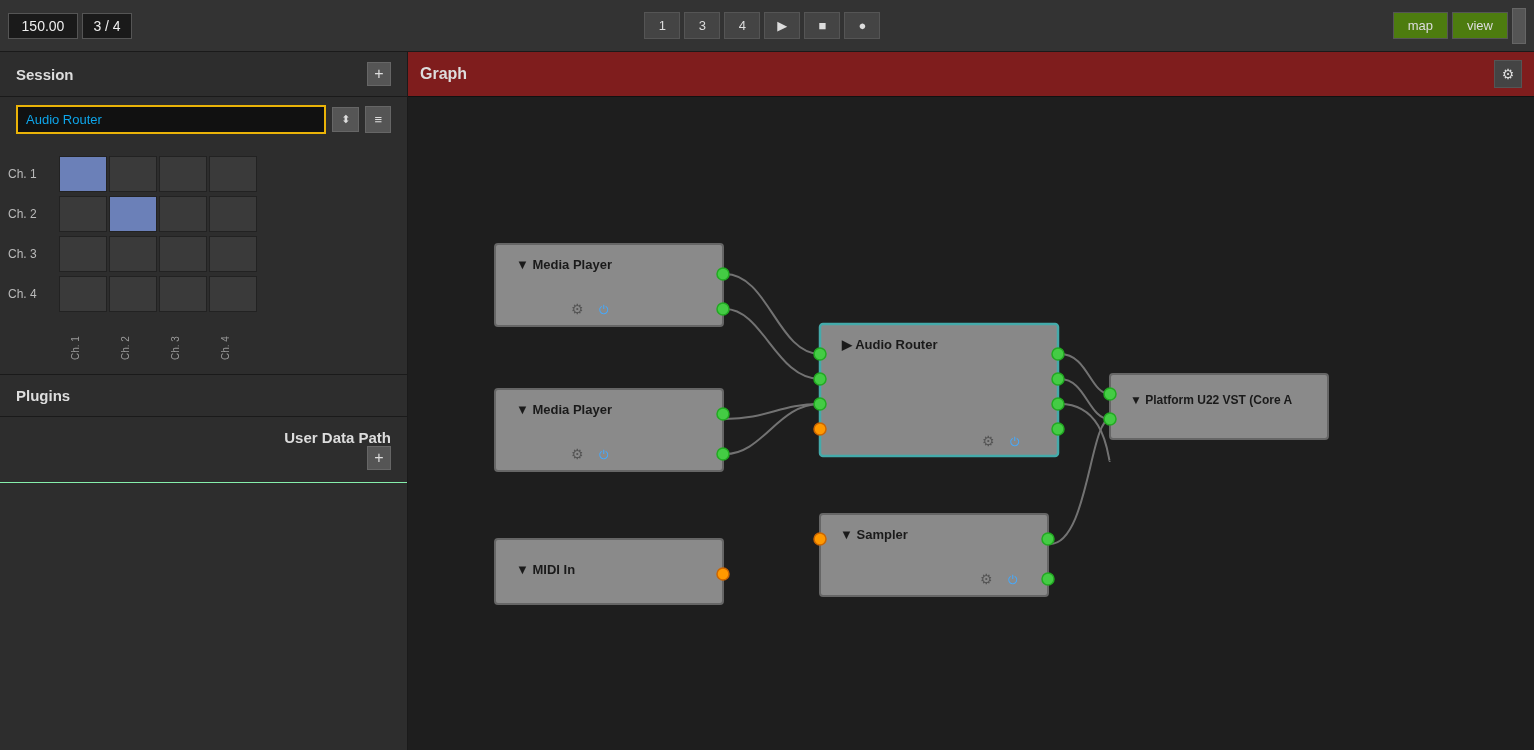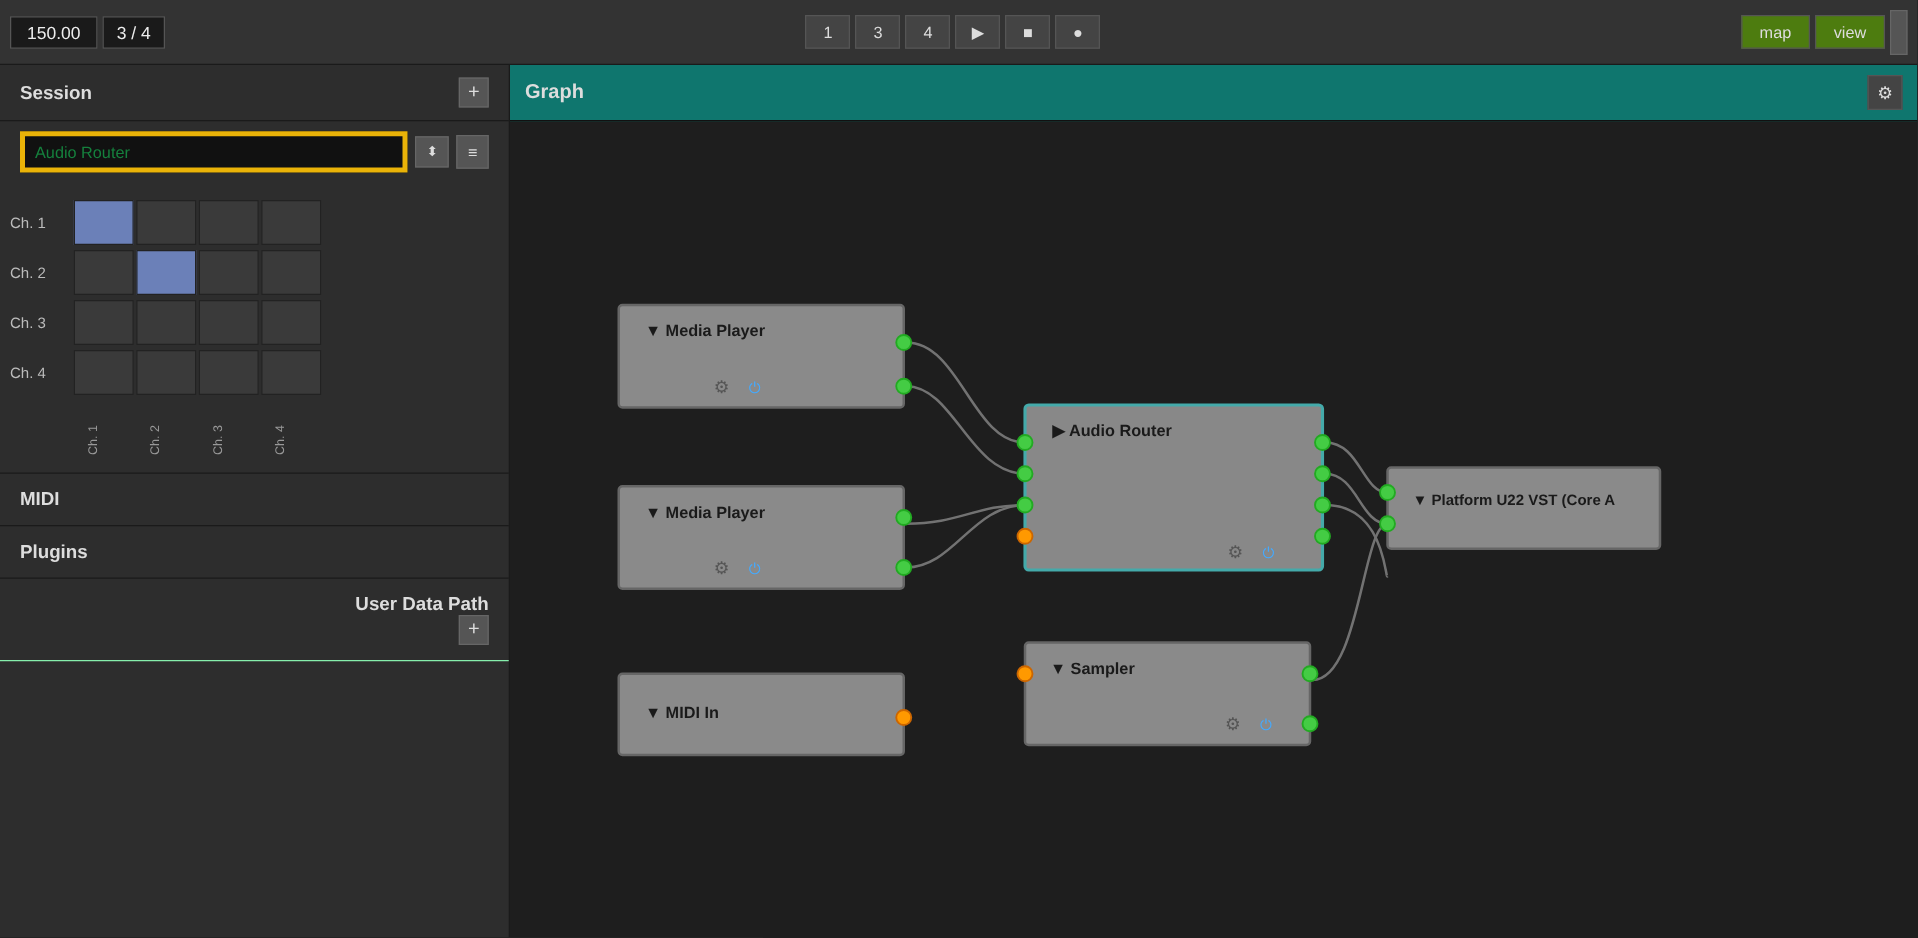--- a/index.html
+++ b/index.html
@@ -143,22 +143,22 @@
     }
     .node-selector-row {
       display: flex;
       align-items: center;
       gap: 6px;
       margin-bottom: 12px;
     }
     .node-select {
       flex: 1;
       background: #111;
-      color: #15803d;
-      border: 4px solid #eab308;
+      color: #0ea5e9;
+      border: 2px solid #eab308;
       padding: 5px 8px;
       font-size: 13px;
       appearance: none;
       -webkit-appearance: none;
     }
     .node-select-arrow {
       background: #555;
       border: 1px solid #666;
       color: #ddd;
       padding: 5px 8px;
@@ -251,21 +251,21 @@
       background: #1e1e1e;
       position: relative;
       overflow: hidden;
     }
     .graph-header {
       display: flex;
       align-items: center;
       justify-content: space-between;
       padding: 8px 12px;
       border-bottom: 1px solid #111;
-      background: #0f766e;
+      background: #7f1d1d;
     }
     .graph-title {
       font-size: 16px;
       font-weight: bold;
       color: #ddd;
     }
     .graph-settings-btn {
       background: #444;
       border: 1px solid #555;
       color: #ddd;
@@ -369,23 +369,20 @@
         </div>
 
       <div class="col-headers" id="col-headers">
       <div class="col-header">Ch. 1</div>
           <div class="col-header">Ch. 2</div>
           <div class="col-header">Ch. 3</div>
           <div class="col-header">Ch. 4</div>
         </div>
     </div>
 
-    <div class="sidebar-collapsible">
-      <span class="sidebar-collapsible-title">MIDI</span>
-    </div>
 
     <div class="sidebar-collapsible">
       <span class="sidebar-collapsible-title">Plugins</span>
     </div>
 
     <div class="sidebar-bottom-item">
       <span class="sidebar-collapsible-title">User Data Path</span>
       <div class="sidebar-add-btn">+</div>
     </div>
 

